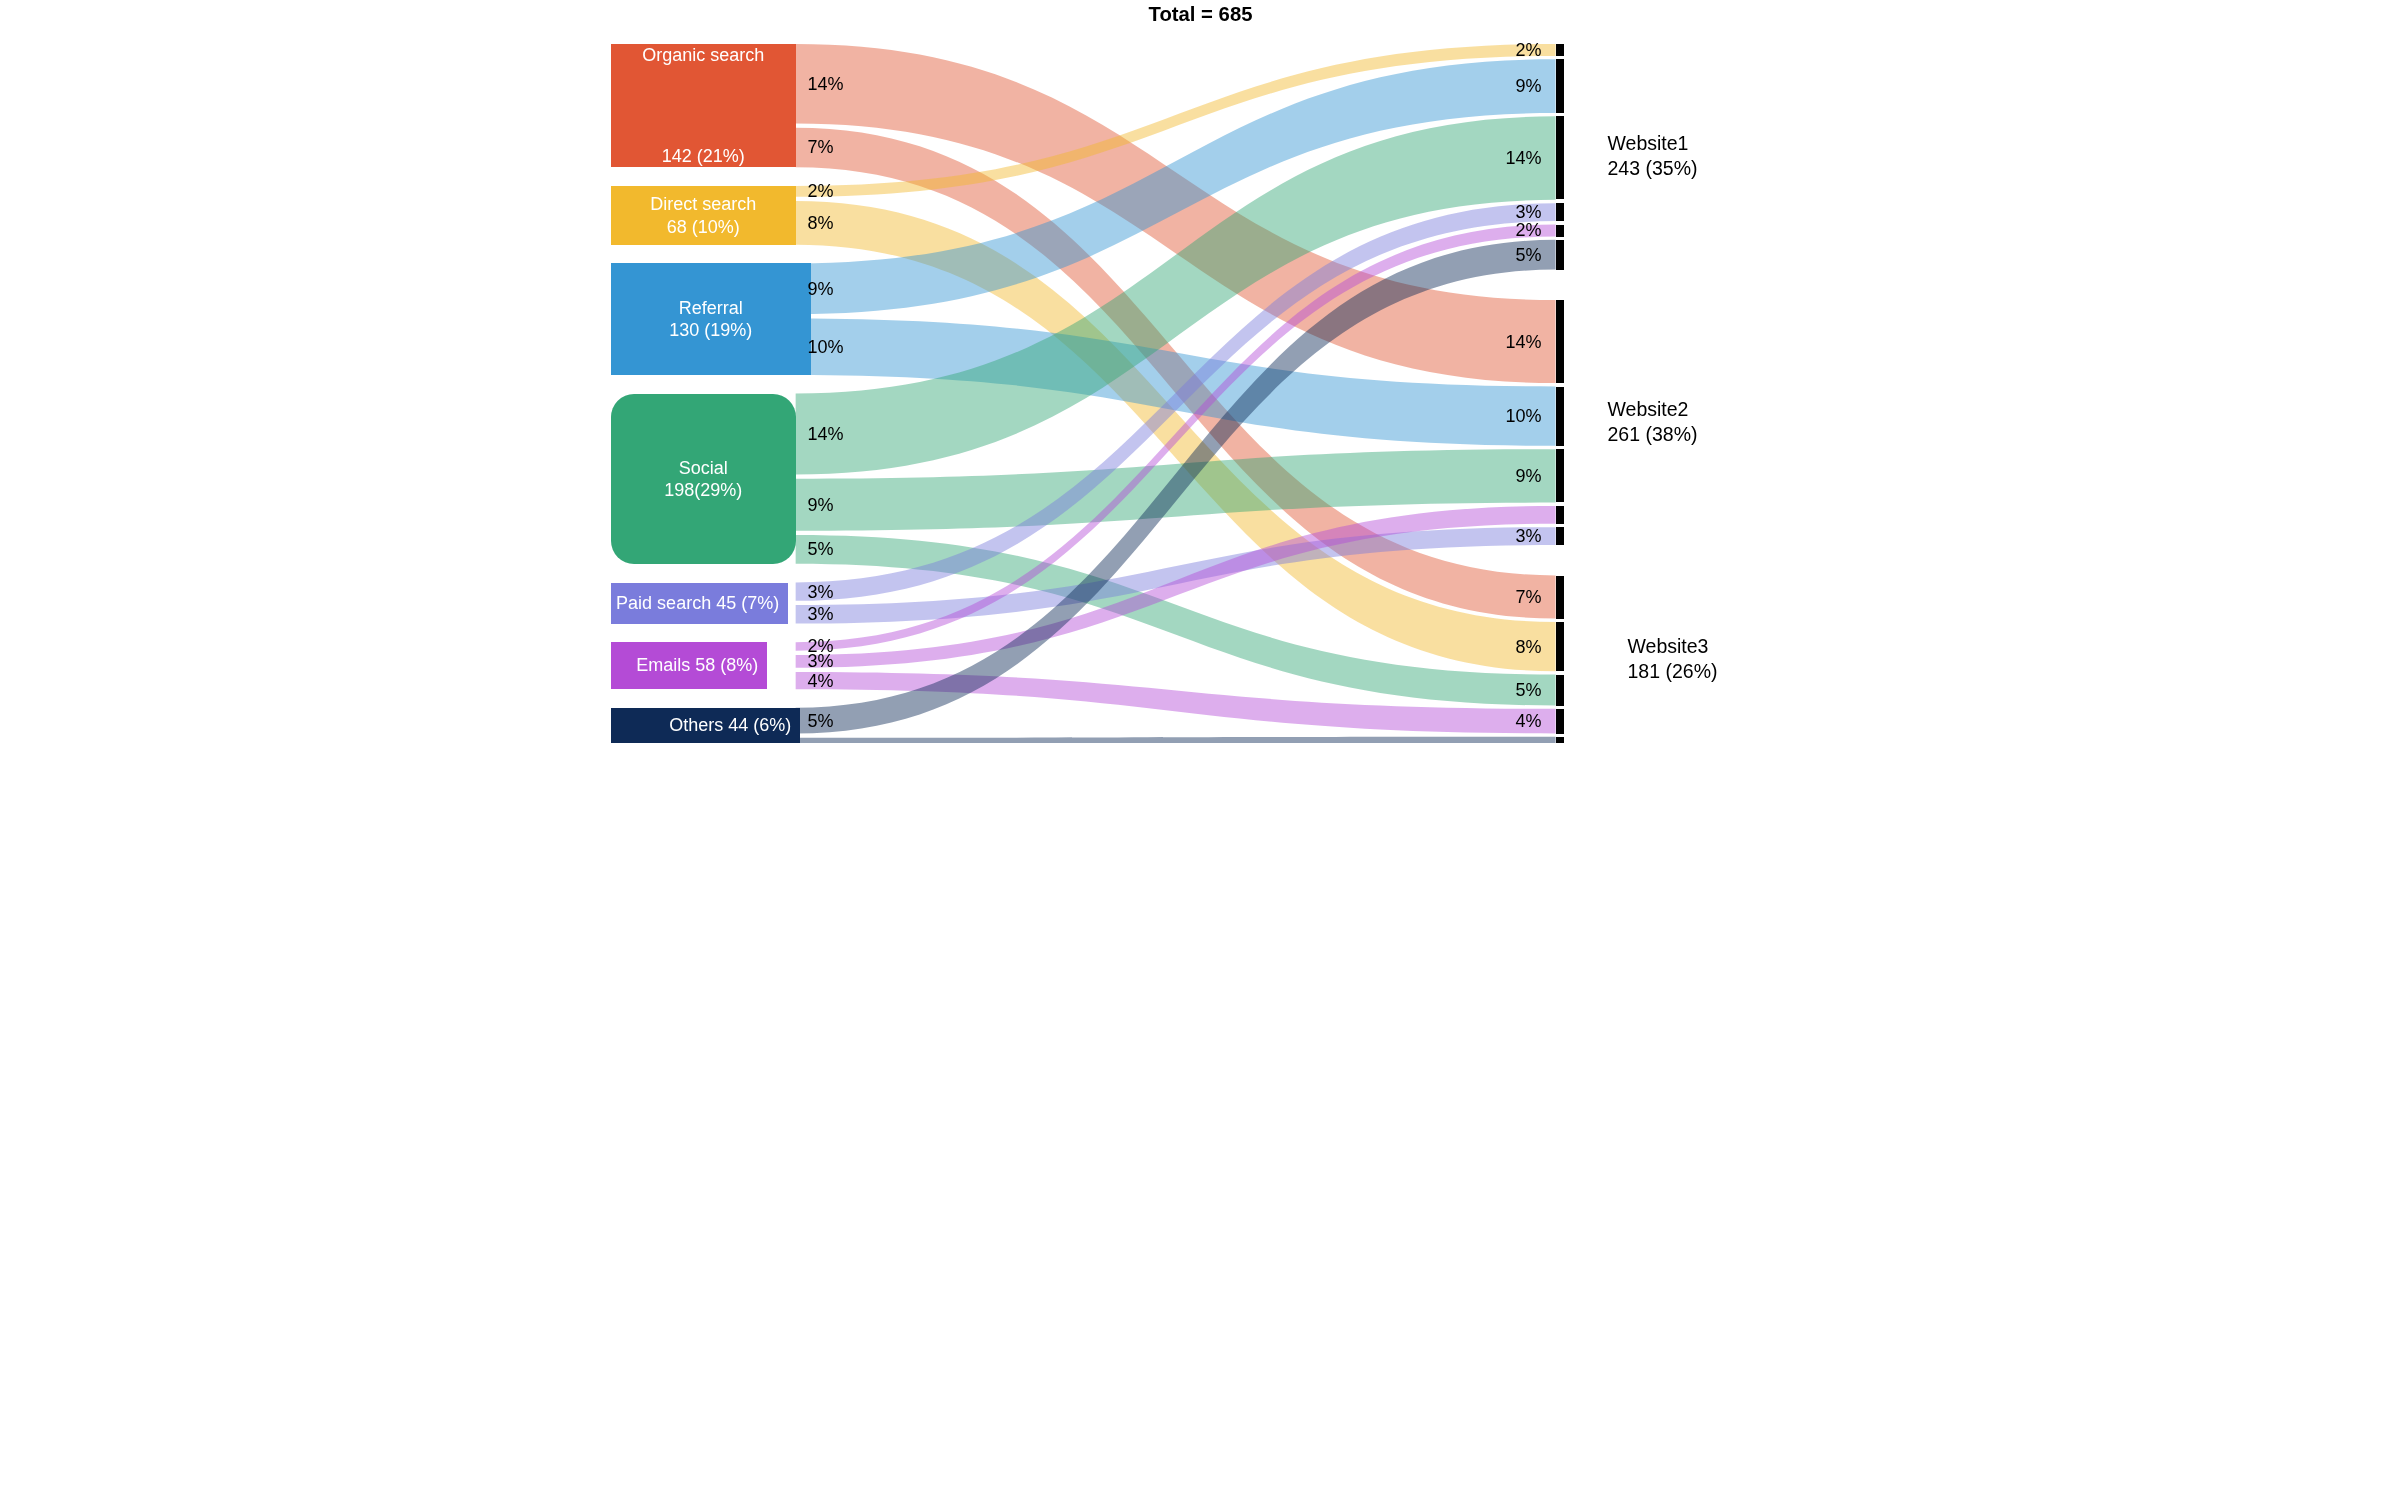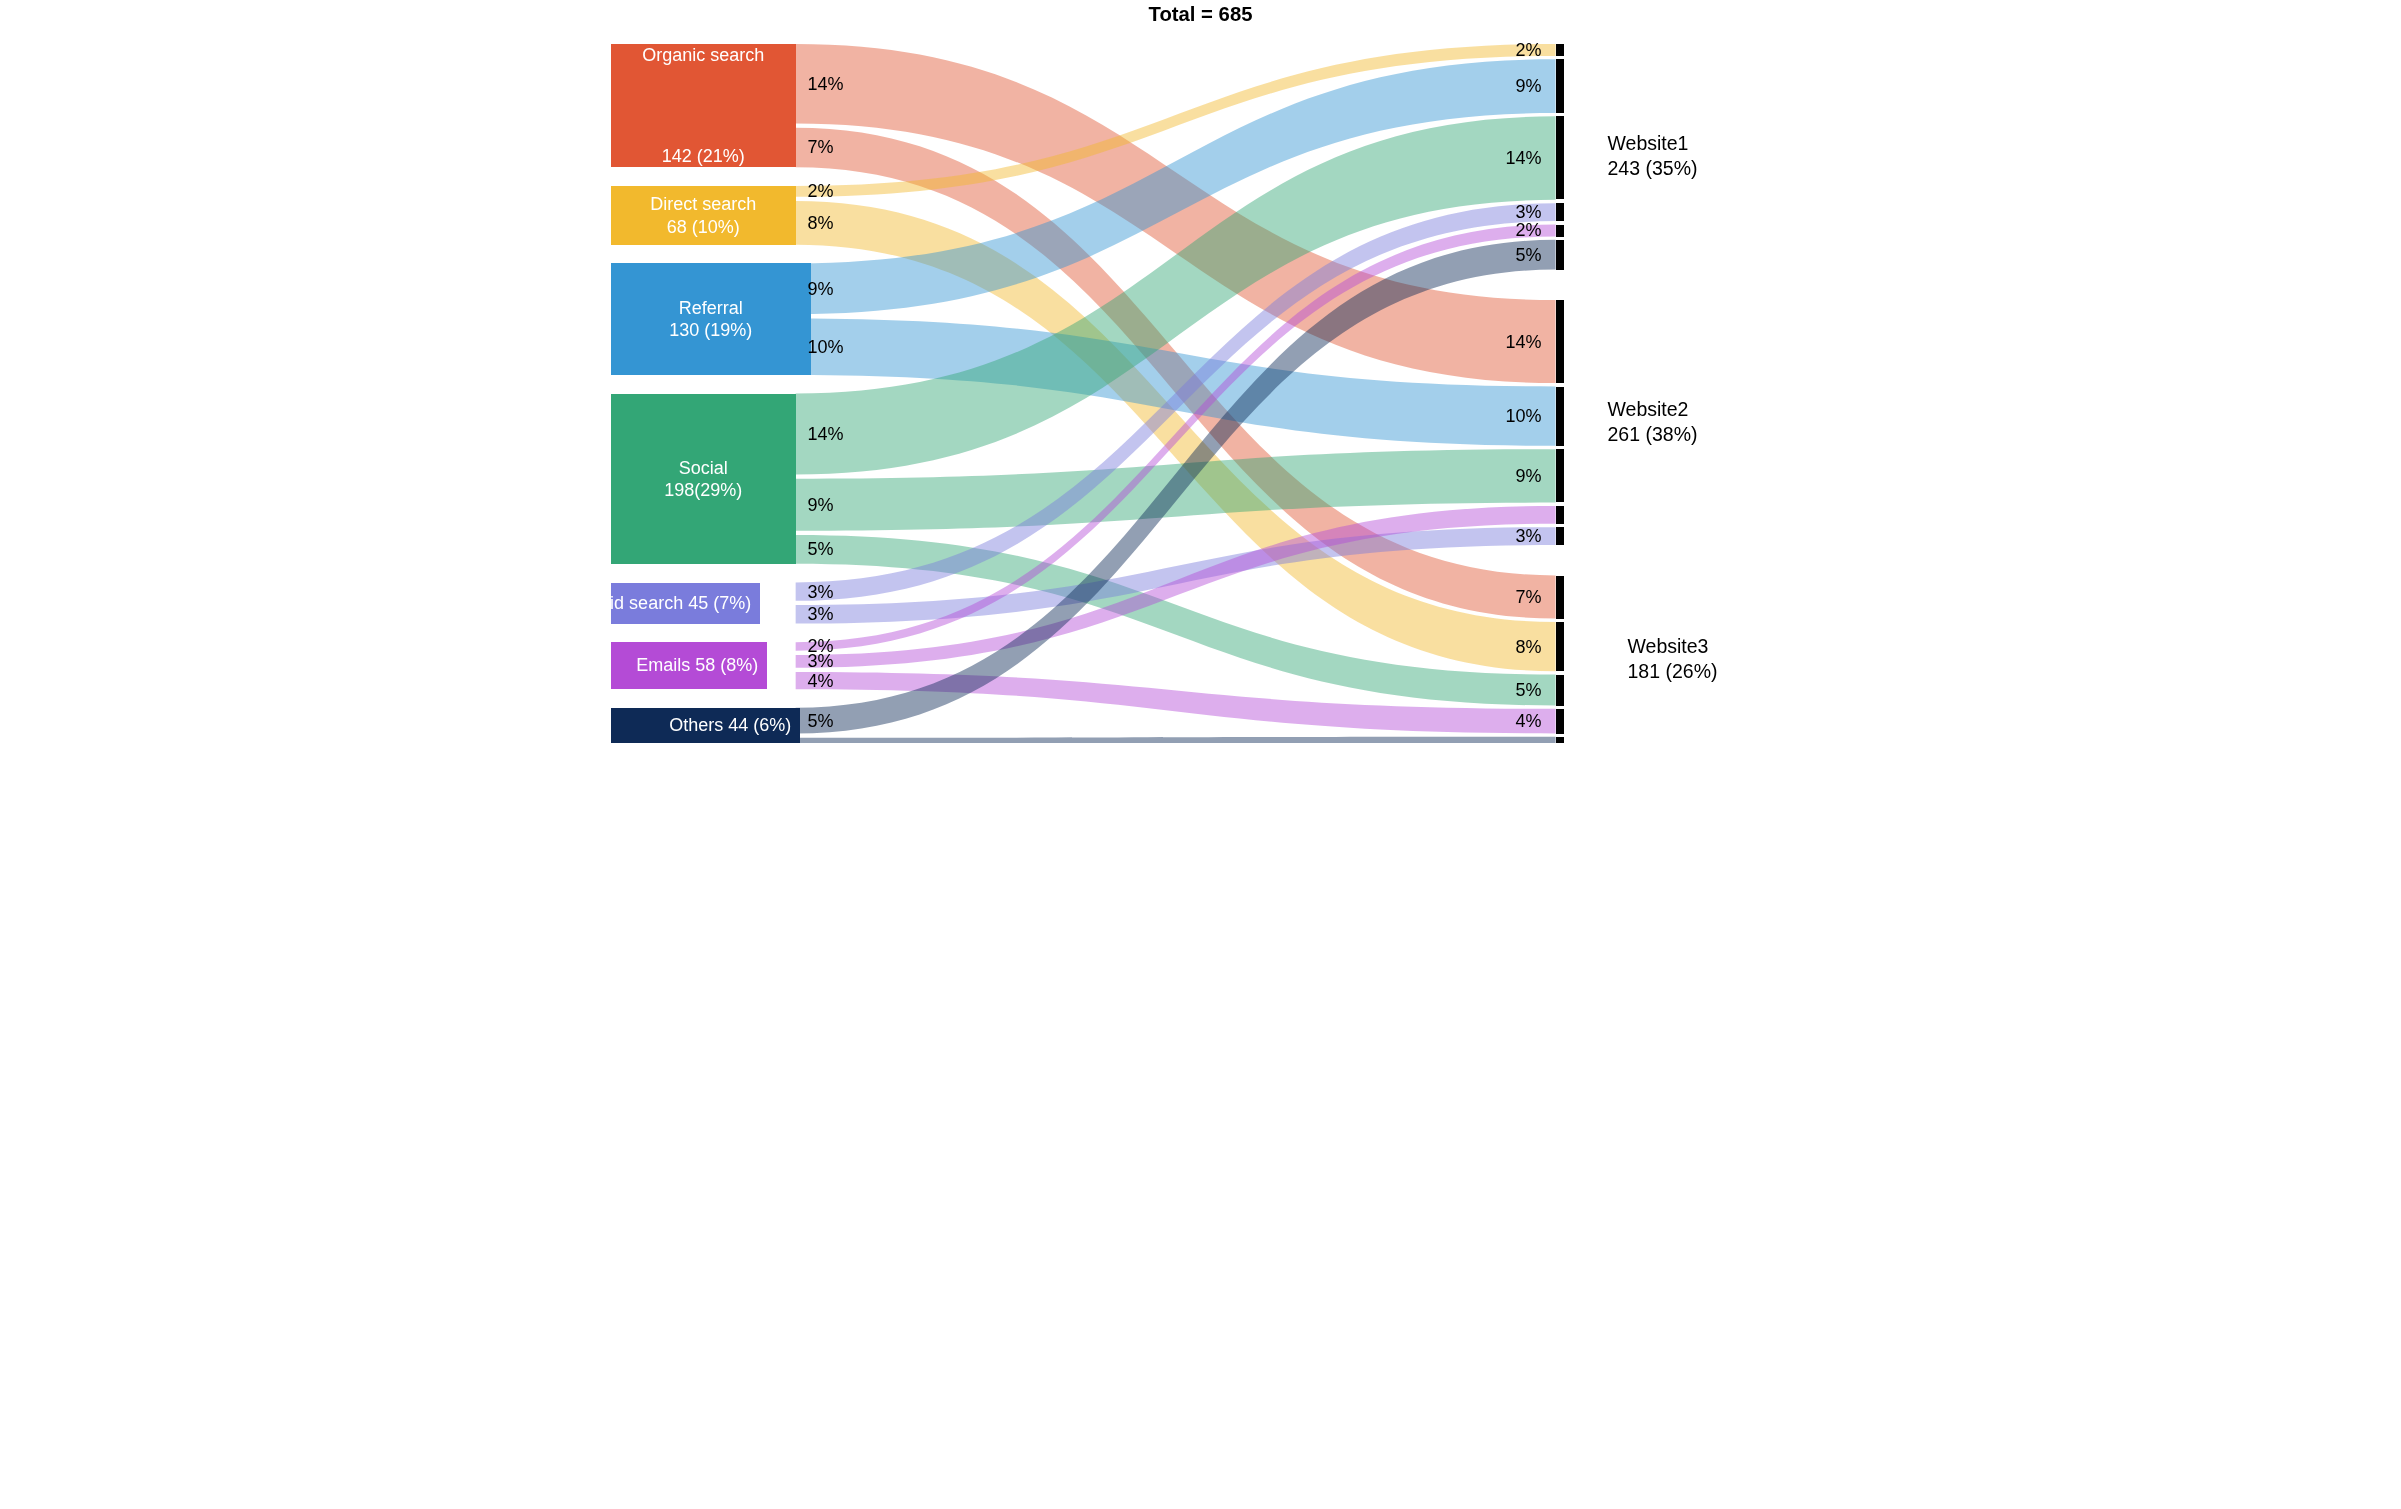--- a/index.html
+++ b/index.html
@@ -94,25 +94,25 @@
       <span class="stat">142 (21%)</span>
     </div>
     <div class="src-node" style="top: 186px; height: 59px; width: 185px; background: rgb(242, 185, 45);">
       <span class="name">Direct search</span>
       <span class="stat">68 (10%)</span>
     </div>
     <div class="src-node" style="top: 263px; height: 112px; width: 200px; background: rgb(52, 149, 211);">
       <span class="name">Referral</span>
       <span class="stat">130 (19%)</span>
     </div>
-    <div class="src-node" style="top: 394px; height: 170px; width: 185px; background: rgb(51, 166, 118);">
+    <div class="src-node" style="top: 394px; height: 170px; width: 185px; background: rgb(51, 166, 118); border-radius: 23px;">
       <span class="name">Social</span>
       <span class="stat">198(29%)</span>
     </div>
-    <div class="src-node slim" style="top: 583px; height: 41px; width: 149px; background: rgb(122, 124, 220);">
+    <div class="src-node slim" style="top: 583px; height: 41px; width: 177px; background: rgb(122, 124, 220);">
       <span style="white-space: nowrap;"><span class="name">Paid search</span><span> 45 (7%)</span></span>
     </div>
     <div class="src-node slim" style="top: 642px; height: 47px; width: 156px; background: rgb(180, 75, 214);">
       <span style="white-space: nowrap;"><span class="name">Emails</span><span> 58 (8%)</span></span>
     </div>
     <div class="src-node slim" style="top: 708px; height: 35px; width: 189px; background: rgb(14, 42, 86);">
       <span style="white-space: nowrap;"><span class="name">Others</span><span> 44 (6%)</span></span>
     </div>
     <div class="dst-bar" style="left: 955px; top: 44px; height: 12px;"></div>
     <div class="dst-bar" style="left: 955px; top: 59px; height: 54px;"></div>

